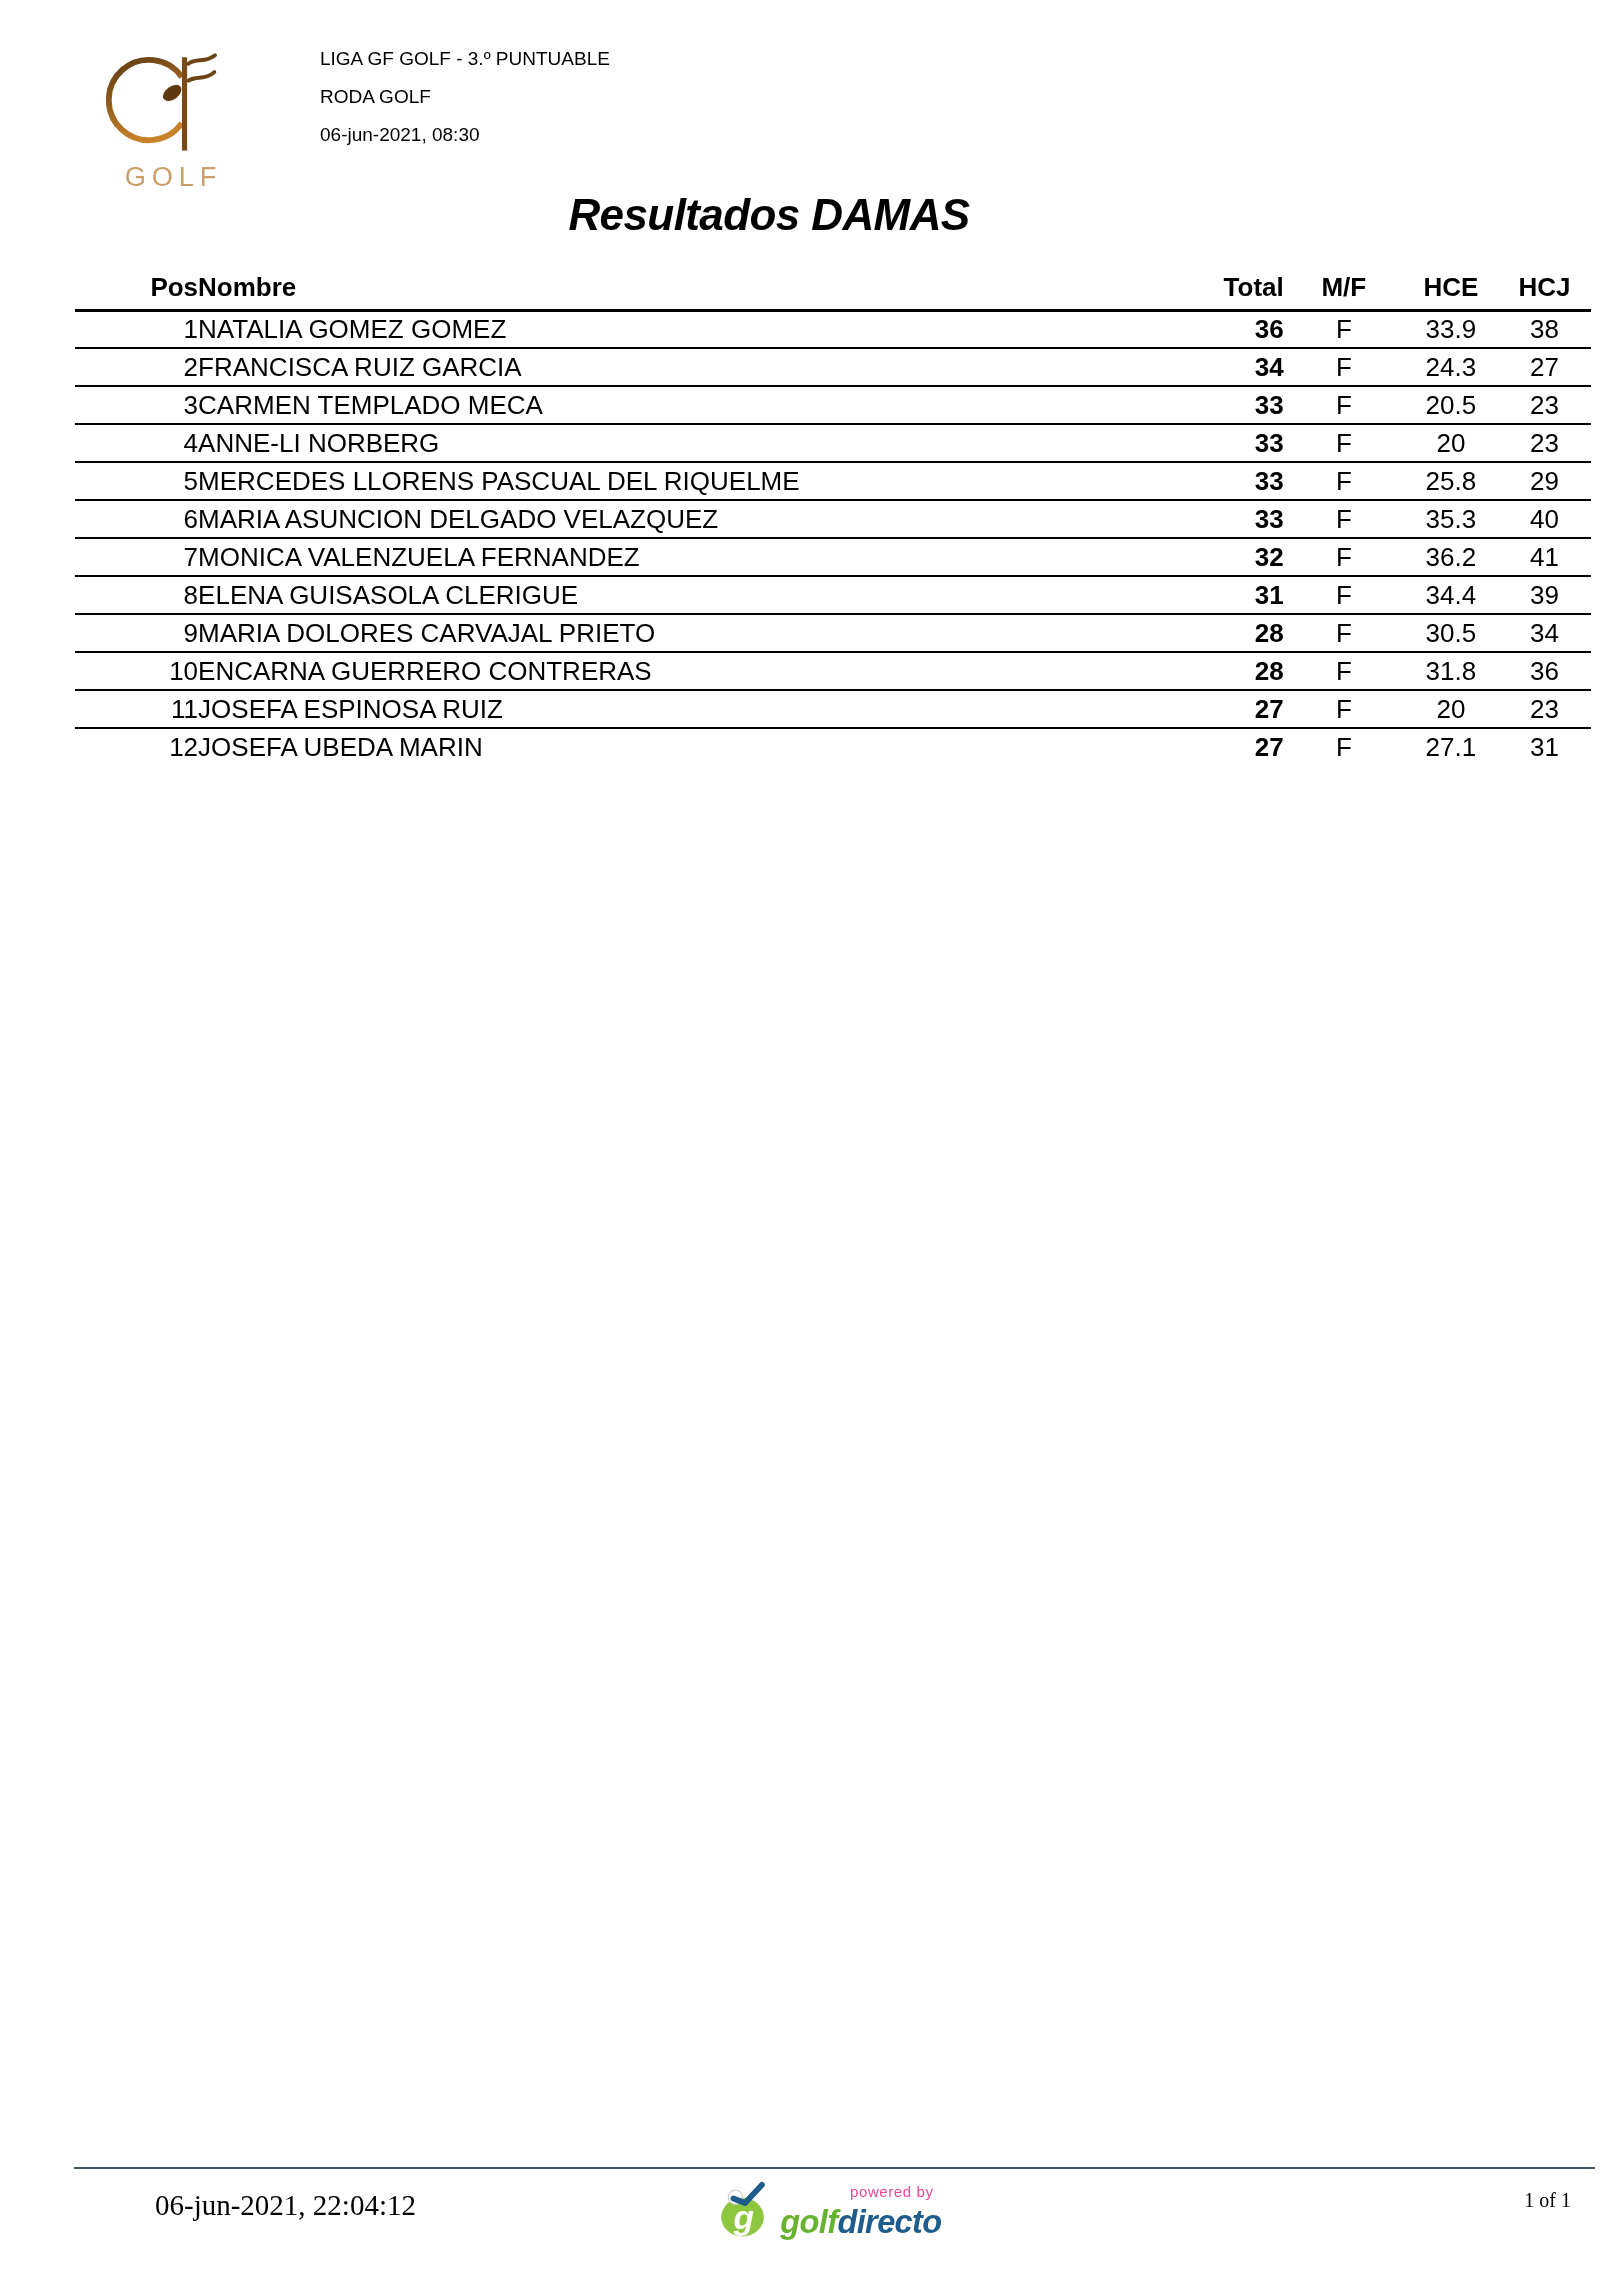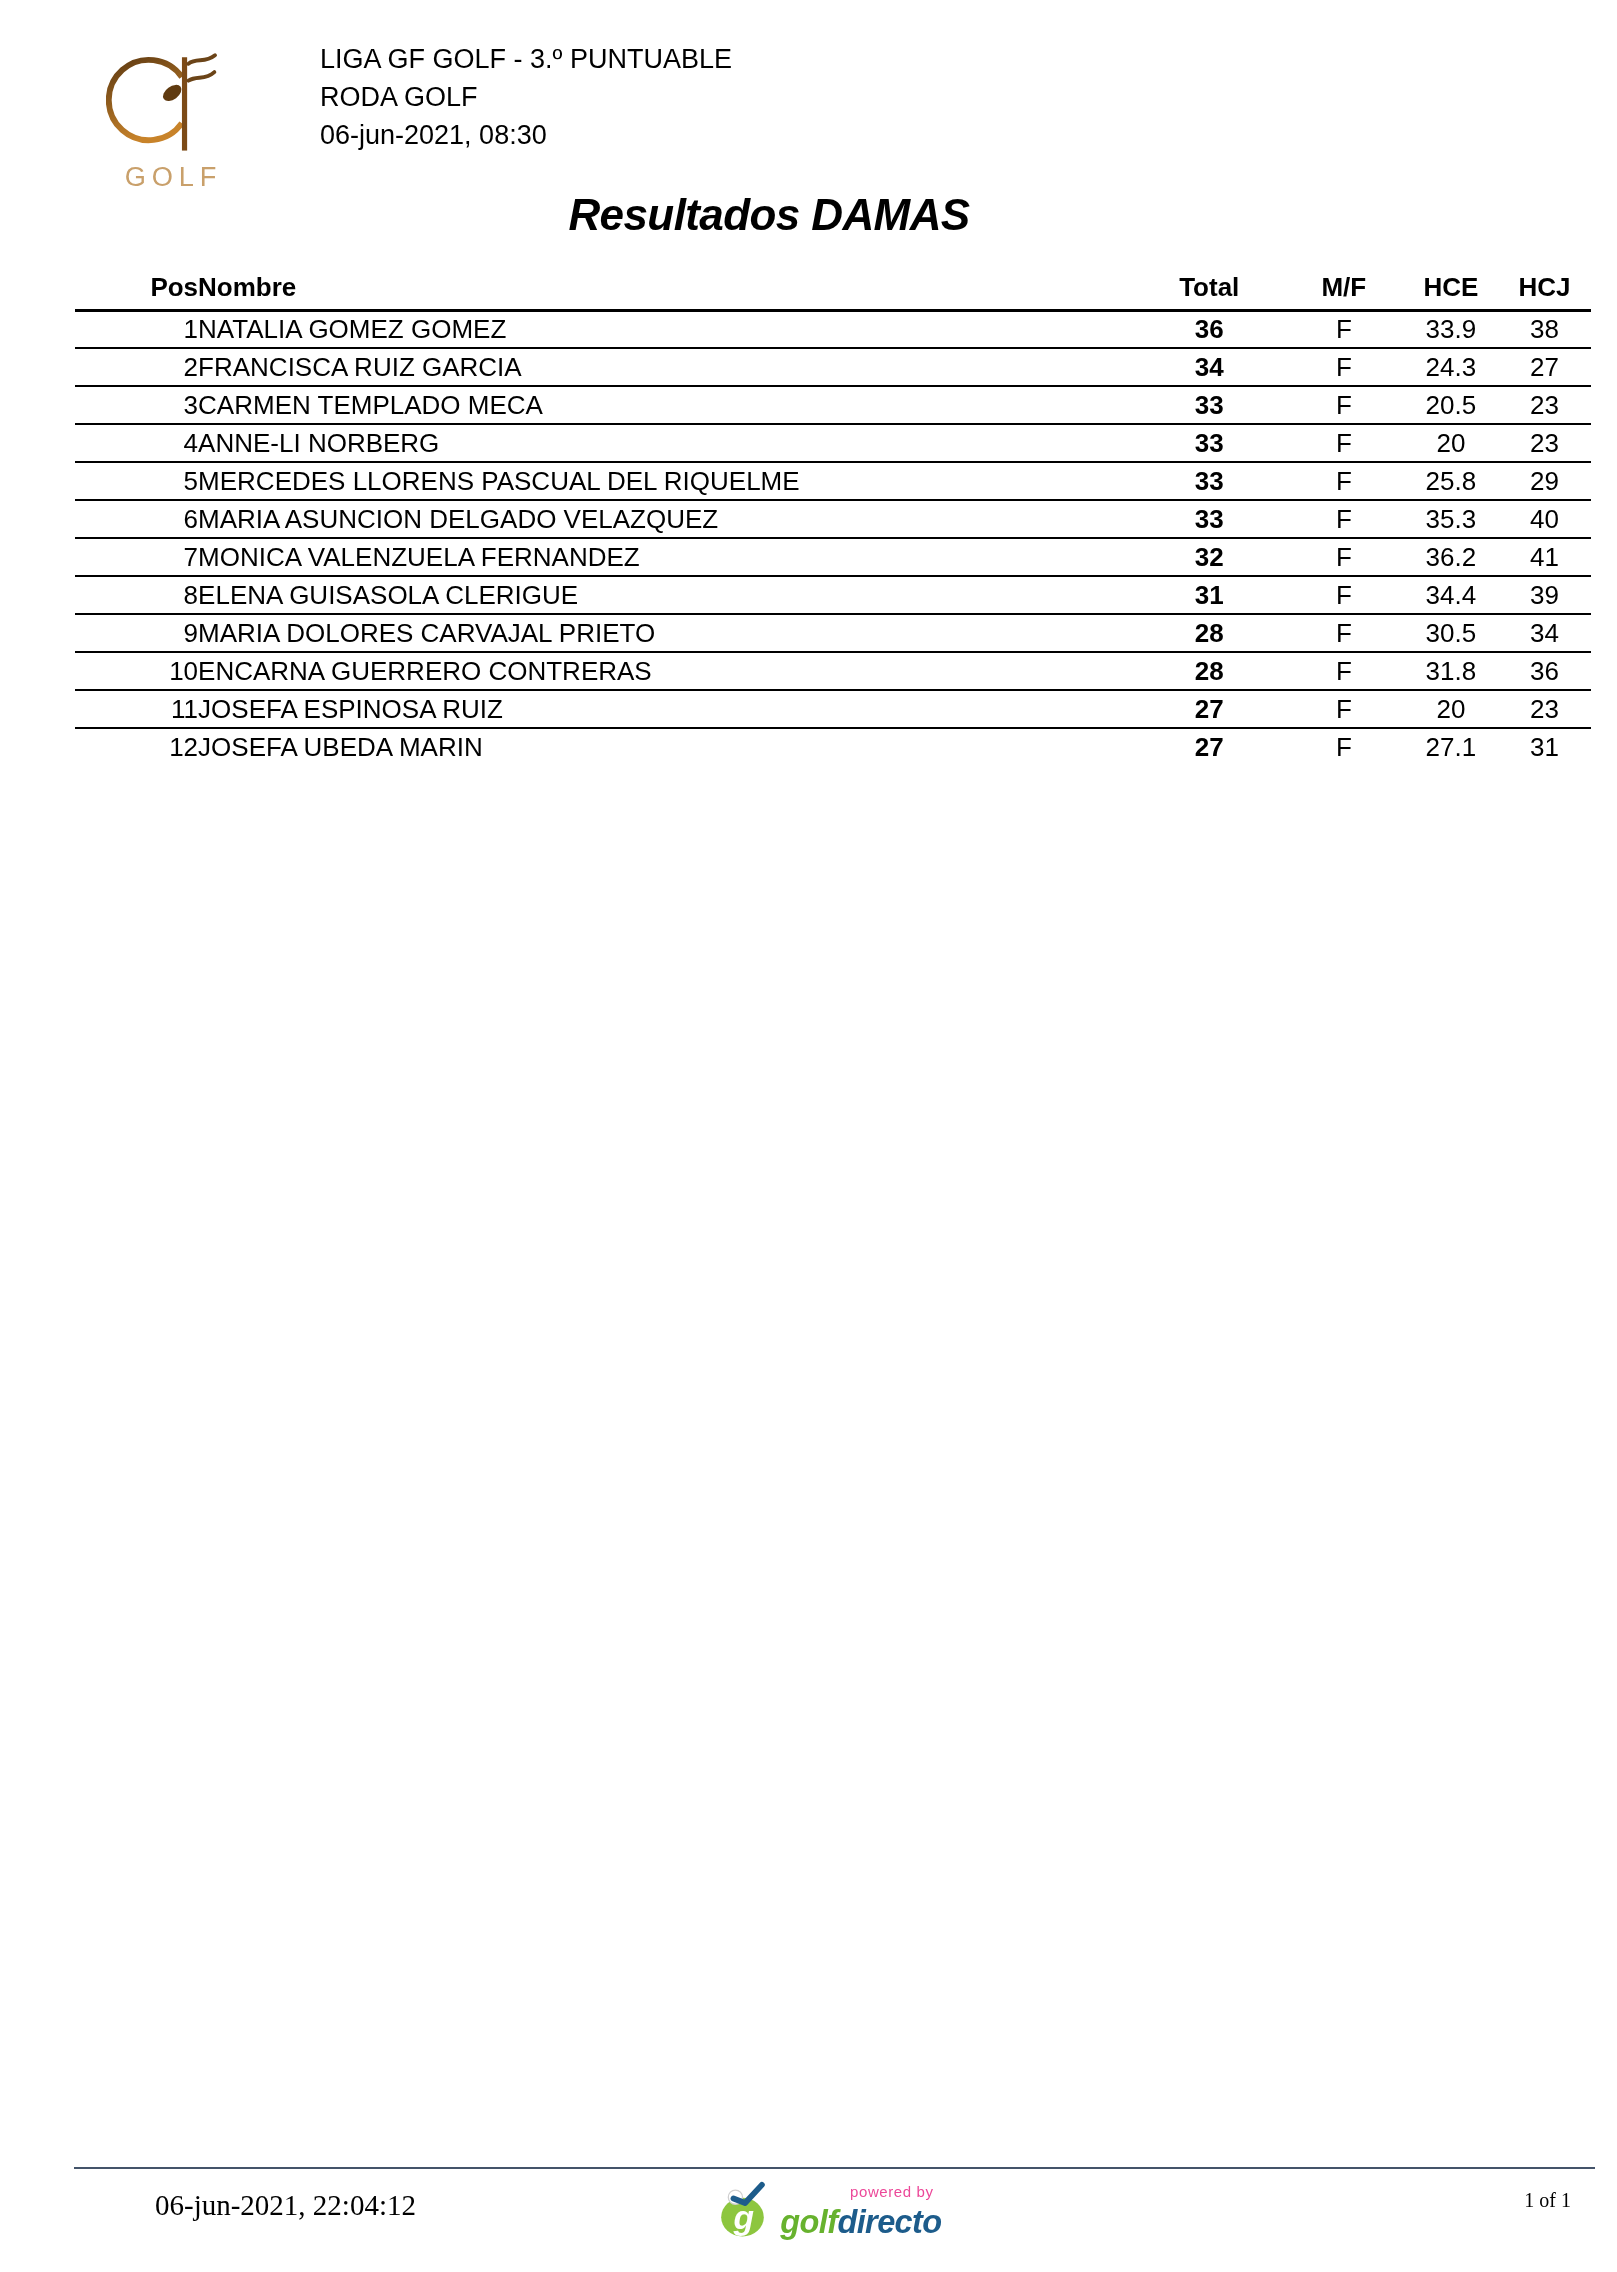--- a/index.html
+++ b/index.html
@@ -8,21 +8,21 @@
     width:1618px;height:2273px;
     background:#ffffff;
     font-family:"Liberation Sans",sans-serif;
     color:#000;
     overflow:hidden;
   }
   
   .gf-logo{position:absolute;left:106px;top:43px;width:148px;height:162px;}
   .header-lines{
     position:absolute;left:320px;top:40px;
-    font-size:27px;line-height:38px;color:#000;
+    font-size:19px;line-height:38px;color:#000;
     letter-spacing:0px;white-space:nowrap;
   }
   .title{
     position:absolute;top:190px;left:0;width:100%;margin:0;
     text-align:center;
     font-size:44px;font-weight:bold;font-style:italic;
     letter-spacing:-0.6px;
     transform:translateX(-40px);
   }
   
@@ -33,21 +33,21 @@
     table-layout:fixed;
   }
   .results th{font-weight:bold;padding:0;}
   .results td{padding:0;}
   .results thead tr{height:36px;border-bottom:3.2px solid #000;vertical-align:bottom;}
   .results thead th{padding-bottom:5.8px;}
   .results tbody tr{height:38px;border-bottom:2.6px solid #000;vertical-align:middle;}
   .results tbody tr:last-child{border-bottom:none;}
   .c-pos{text-align:right;}
   .c-nombre{text-align:left;}
-  .c-total{text-align:center;}
+  .c-total{text-align:right;}
   td.c-total{font-weight:bold;}
   .c-mf,.c-hce,.c-hcj{text-align:center;margin-top:44px;}
   
   .footer-rule{
     position:absolute;left:74px;top:2167px;width:1521px;height:0;
     border-top:2.6px solid #44546a;
   }
   .footer-date{
     position:absolute;left:155px;top:2189px;
     font-family:"Liberation Serif",serif;font-size:29px;color:#000;

